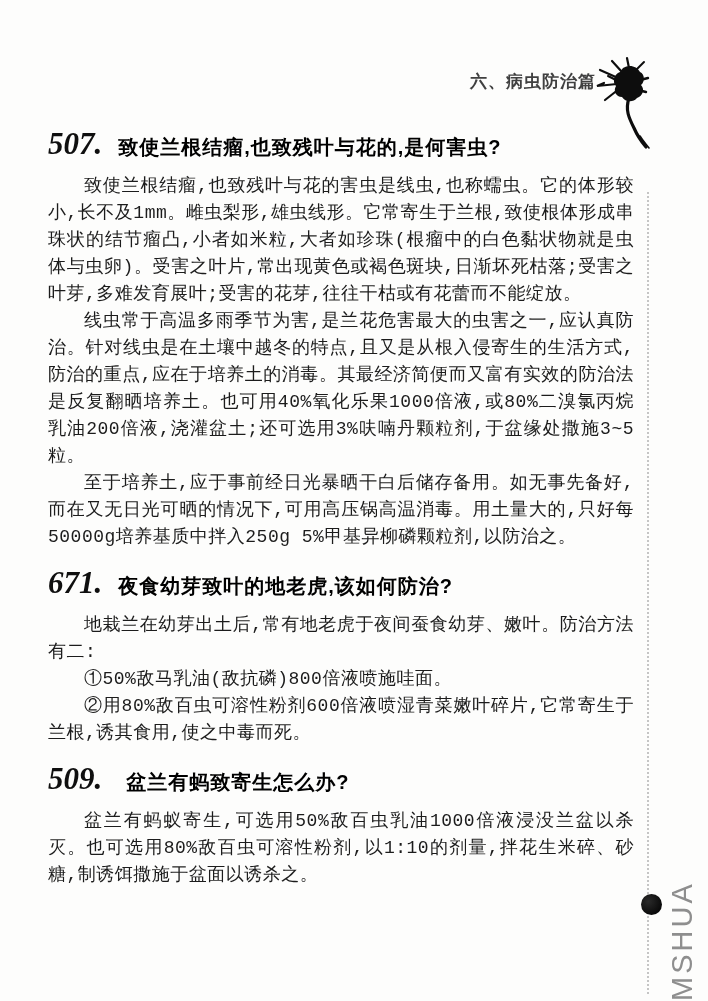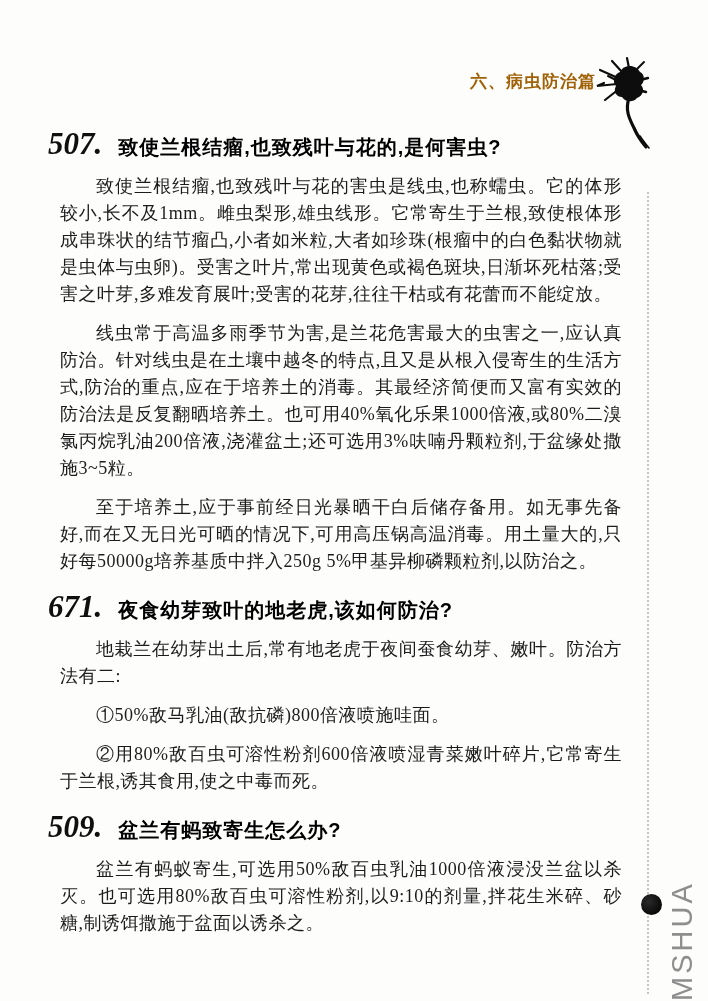--- a/index.html
+++ b/index.html
@@ -25,21 +25,21 @@
   .running-head {
     position: absolute;
     top: 70px;
     left: 0;
     width: 596px;
     text-align: right;
     font-family: "Liberation Sans", sans-serif;
     font-weight: 700;
     font-size: 17px;
     letter-spacing: 1px;
-    color: #a16207;
+    color: #404040;
   }
 
   
   .insect {
     position: absolute;
     top: 56px;
     left: 596px;
     width: 60px;
     height: 96px;
   }
@@ -53,47 +53,48 @@
   }
   .entry { margin: 0; }
   .entry-heading {
     display: flex;
     align-items: baseline;
     margin: 0 0 14px 0;
     padding: 0;
   }
   .entry-507 .entry-heading { margin-top: 20px; }
   .entry-508 .entry-heading { margin-top: 16px; }
-  .entry-509 .entry-heading { margin-top: 16px; }
+  .entry-509 .entry-heading { margin-top: 16px; gap: 8px; }
   .entry-number {
     font-family: "Liberation Serif", serif;
     font-style: italic;
     font-weight: 700;
     font-size: 31px;
     line-height: 1;
     color: #0f0f0f;
     margin-right: 16px;
     white-space: nowrap;
   }
   .entry-title {
     font-family: "Liberation Sans", sans-serif;
     font-weight: 700;
     font-size: 20px;
     line-height: 1.2;
     letter-spacing: 1px;
     color: #000000;
   }
   .entry p {
-    margin: 12px;
+    margin: 0;
     font-size: 18px;
     line-height: 27px;
     text-align: justify;
     text-indent: 2em;
     letter-spacing: 0.5px;
     color: #1c1c1c;
+    font-family: Liberation Mono, monospace;
   }
 
   
   .dotted-edge {
     position: absolute;
     left: 647px;
     top: 192px;
     height: 802px;
     width: 0;
     border-left: 2px dotted #b8b8b8;
@@ -172,21 +173,21 @@
       <p>地栽兰在幼芽出土后,常有地老虎于夜间蚕食幼芽、嫩叶。防治方法有二:</p>
       <p>①50%敌马乳油(敌抗磷)800倍液喷施哇面。</p>
       <p>②用80%敌百虫可溶性粉剂600倍液喷湿青菜嫩叶碎片,它常寄生于兰根,诱其食用,使之中毒而死。</p>
     </section>
 
     <section class="entry entry-509">
       <h2 class="entry-heading">
         <span class="entry-number">509.</span>
         <span class="entry-title">盆兰有蚂致寄生怎么办?</span>
       </h2>
-      <p>盆兰有蚂蚁寄生,可选用50%敌百虫乳油1000倍液浸没兰盆以杀灭。也可选用80%敌百虫可溶性粉剂,以9:10的剂量,拌花生米碎、砂糖,制诱饵撒施于盆面以诱杀之。</p>
+      <p>盆兰有蚂蚁寄生,可选用50%敌百虫乳油1000倍液浸没兰盆以杀灭。也可选用80%敌百虫可溶性粉剂,以1:10的剂量,拌花生米碎、砂糖,制诱饵撒施于盆面以诱杀之。</p>
     </section>
 
   </main>
 
   <div class="dotted-edge"></div>
 
   <div class="marker-dot"></div>
 
   <div class="watermark">MSHUA</div>
 

